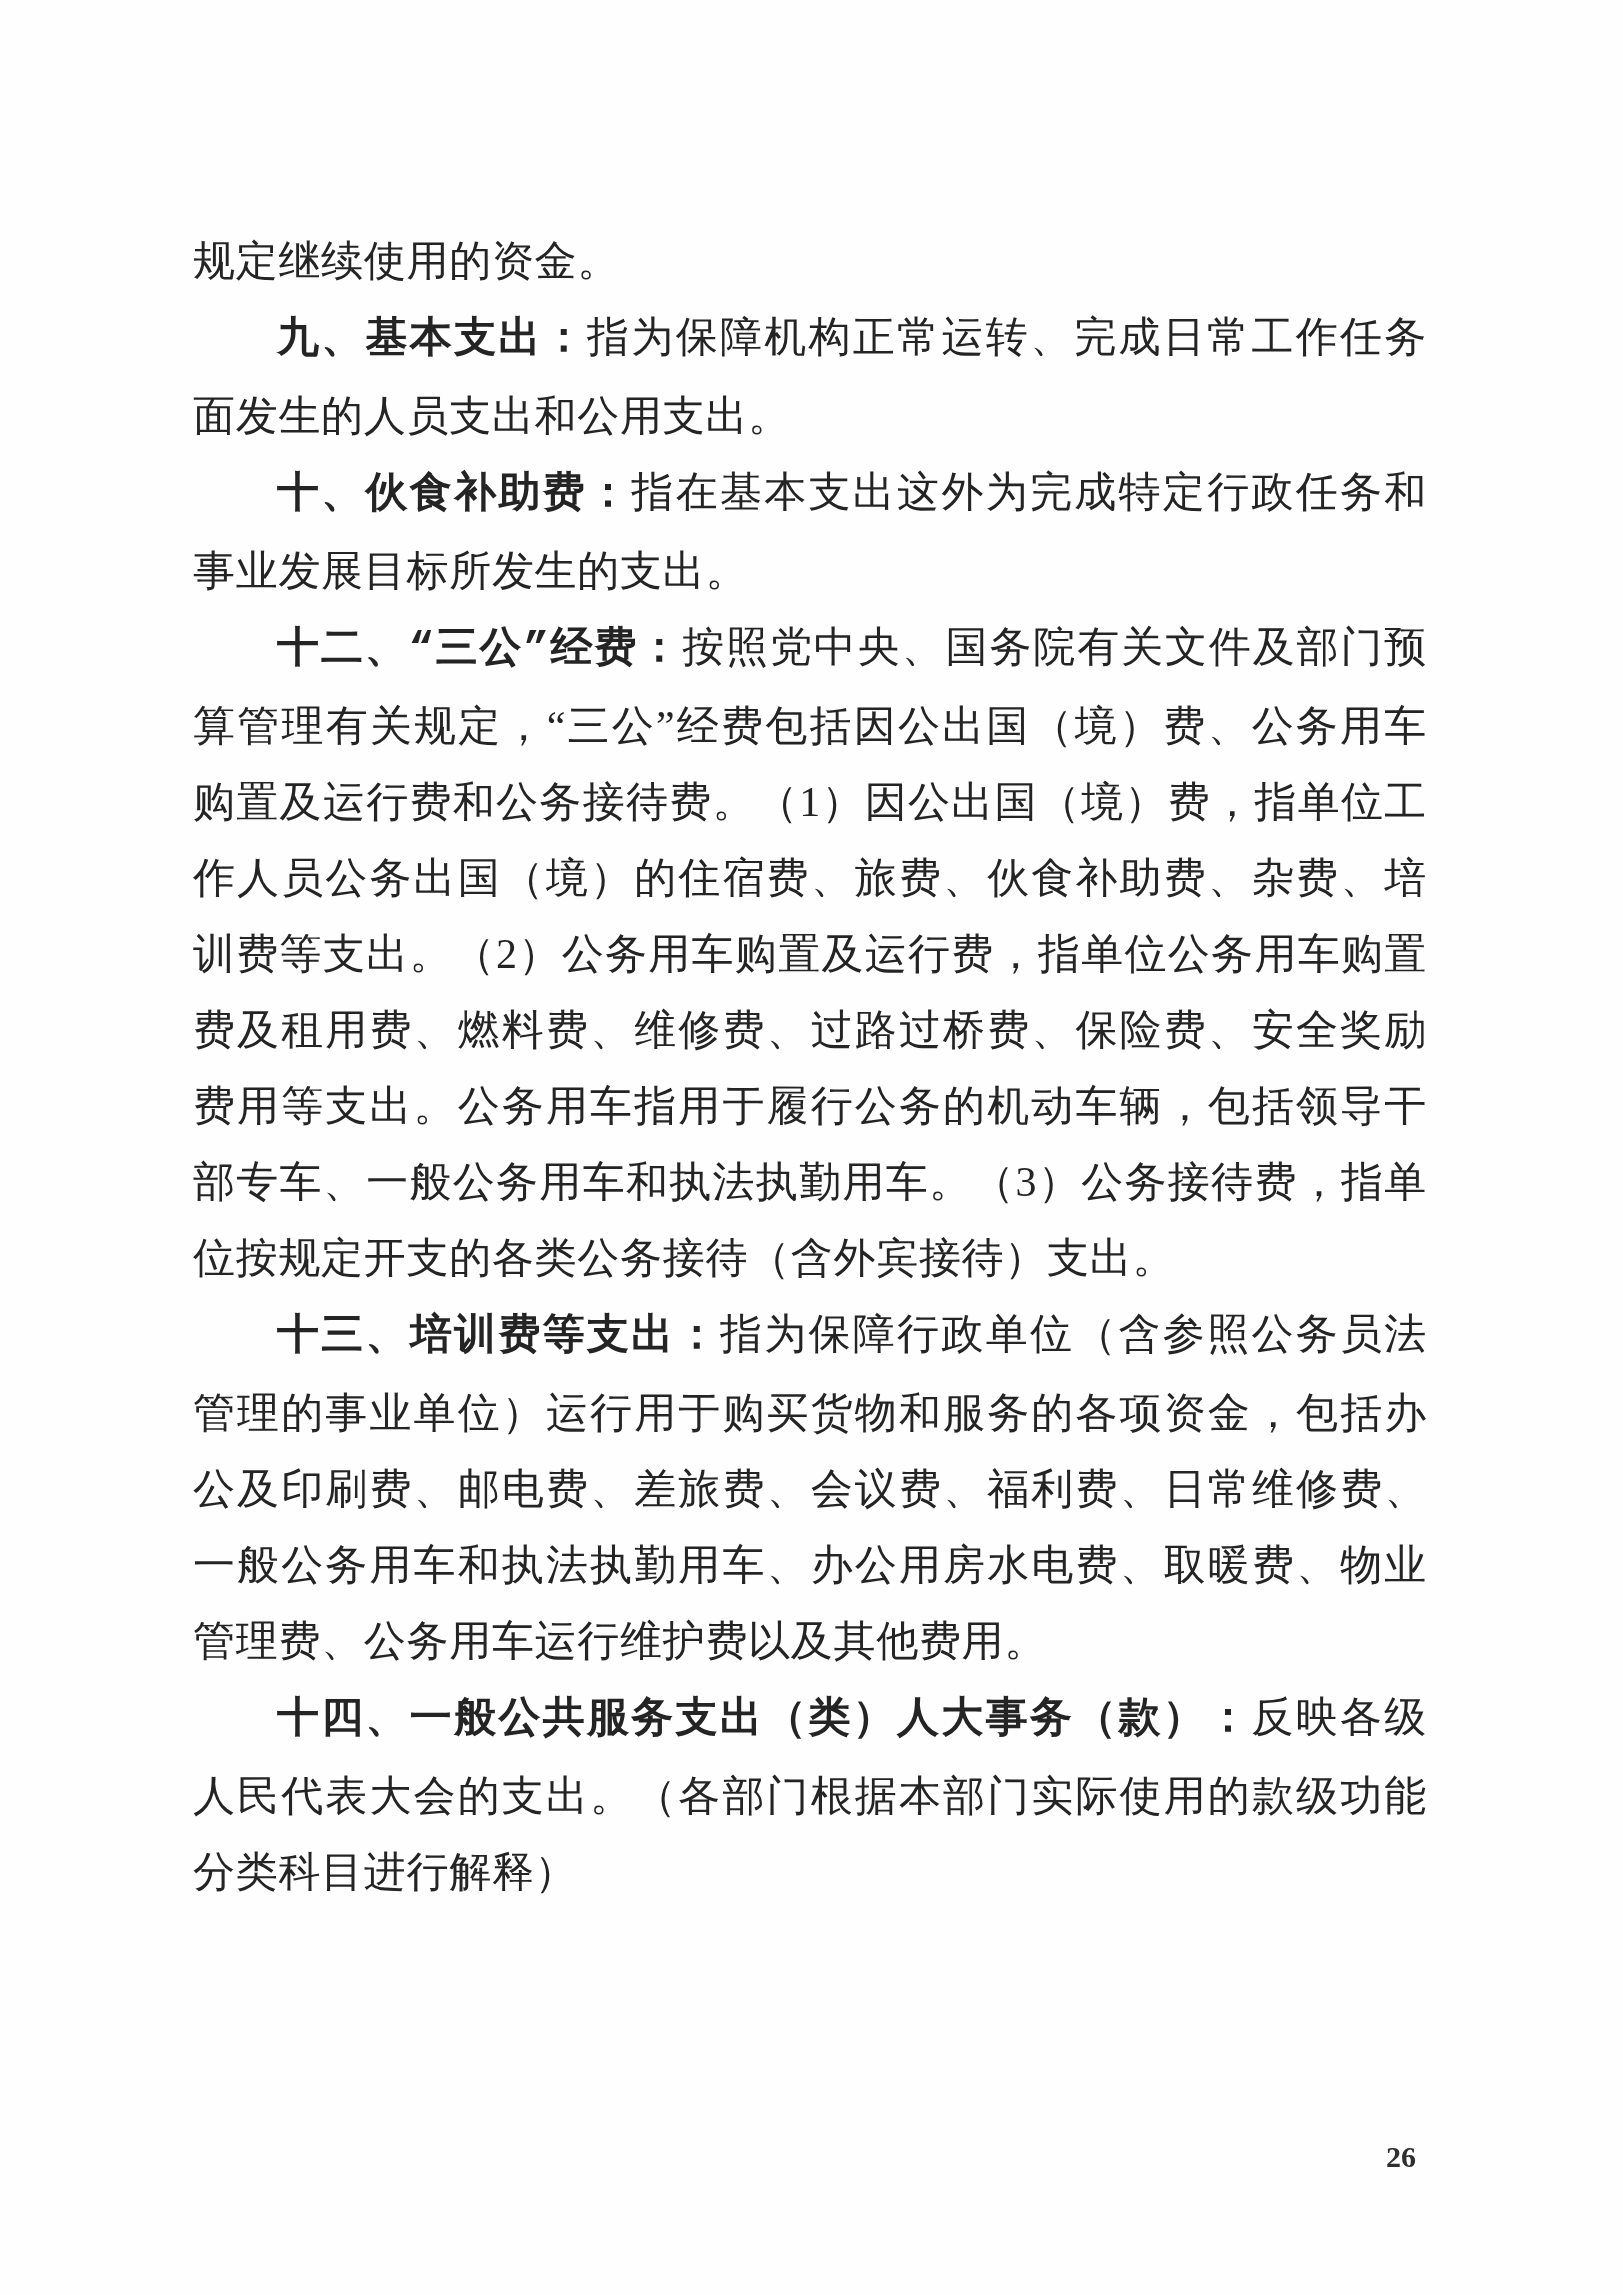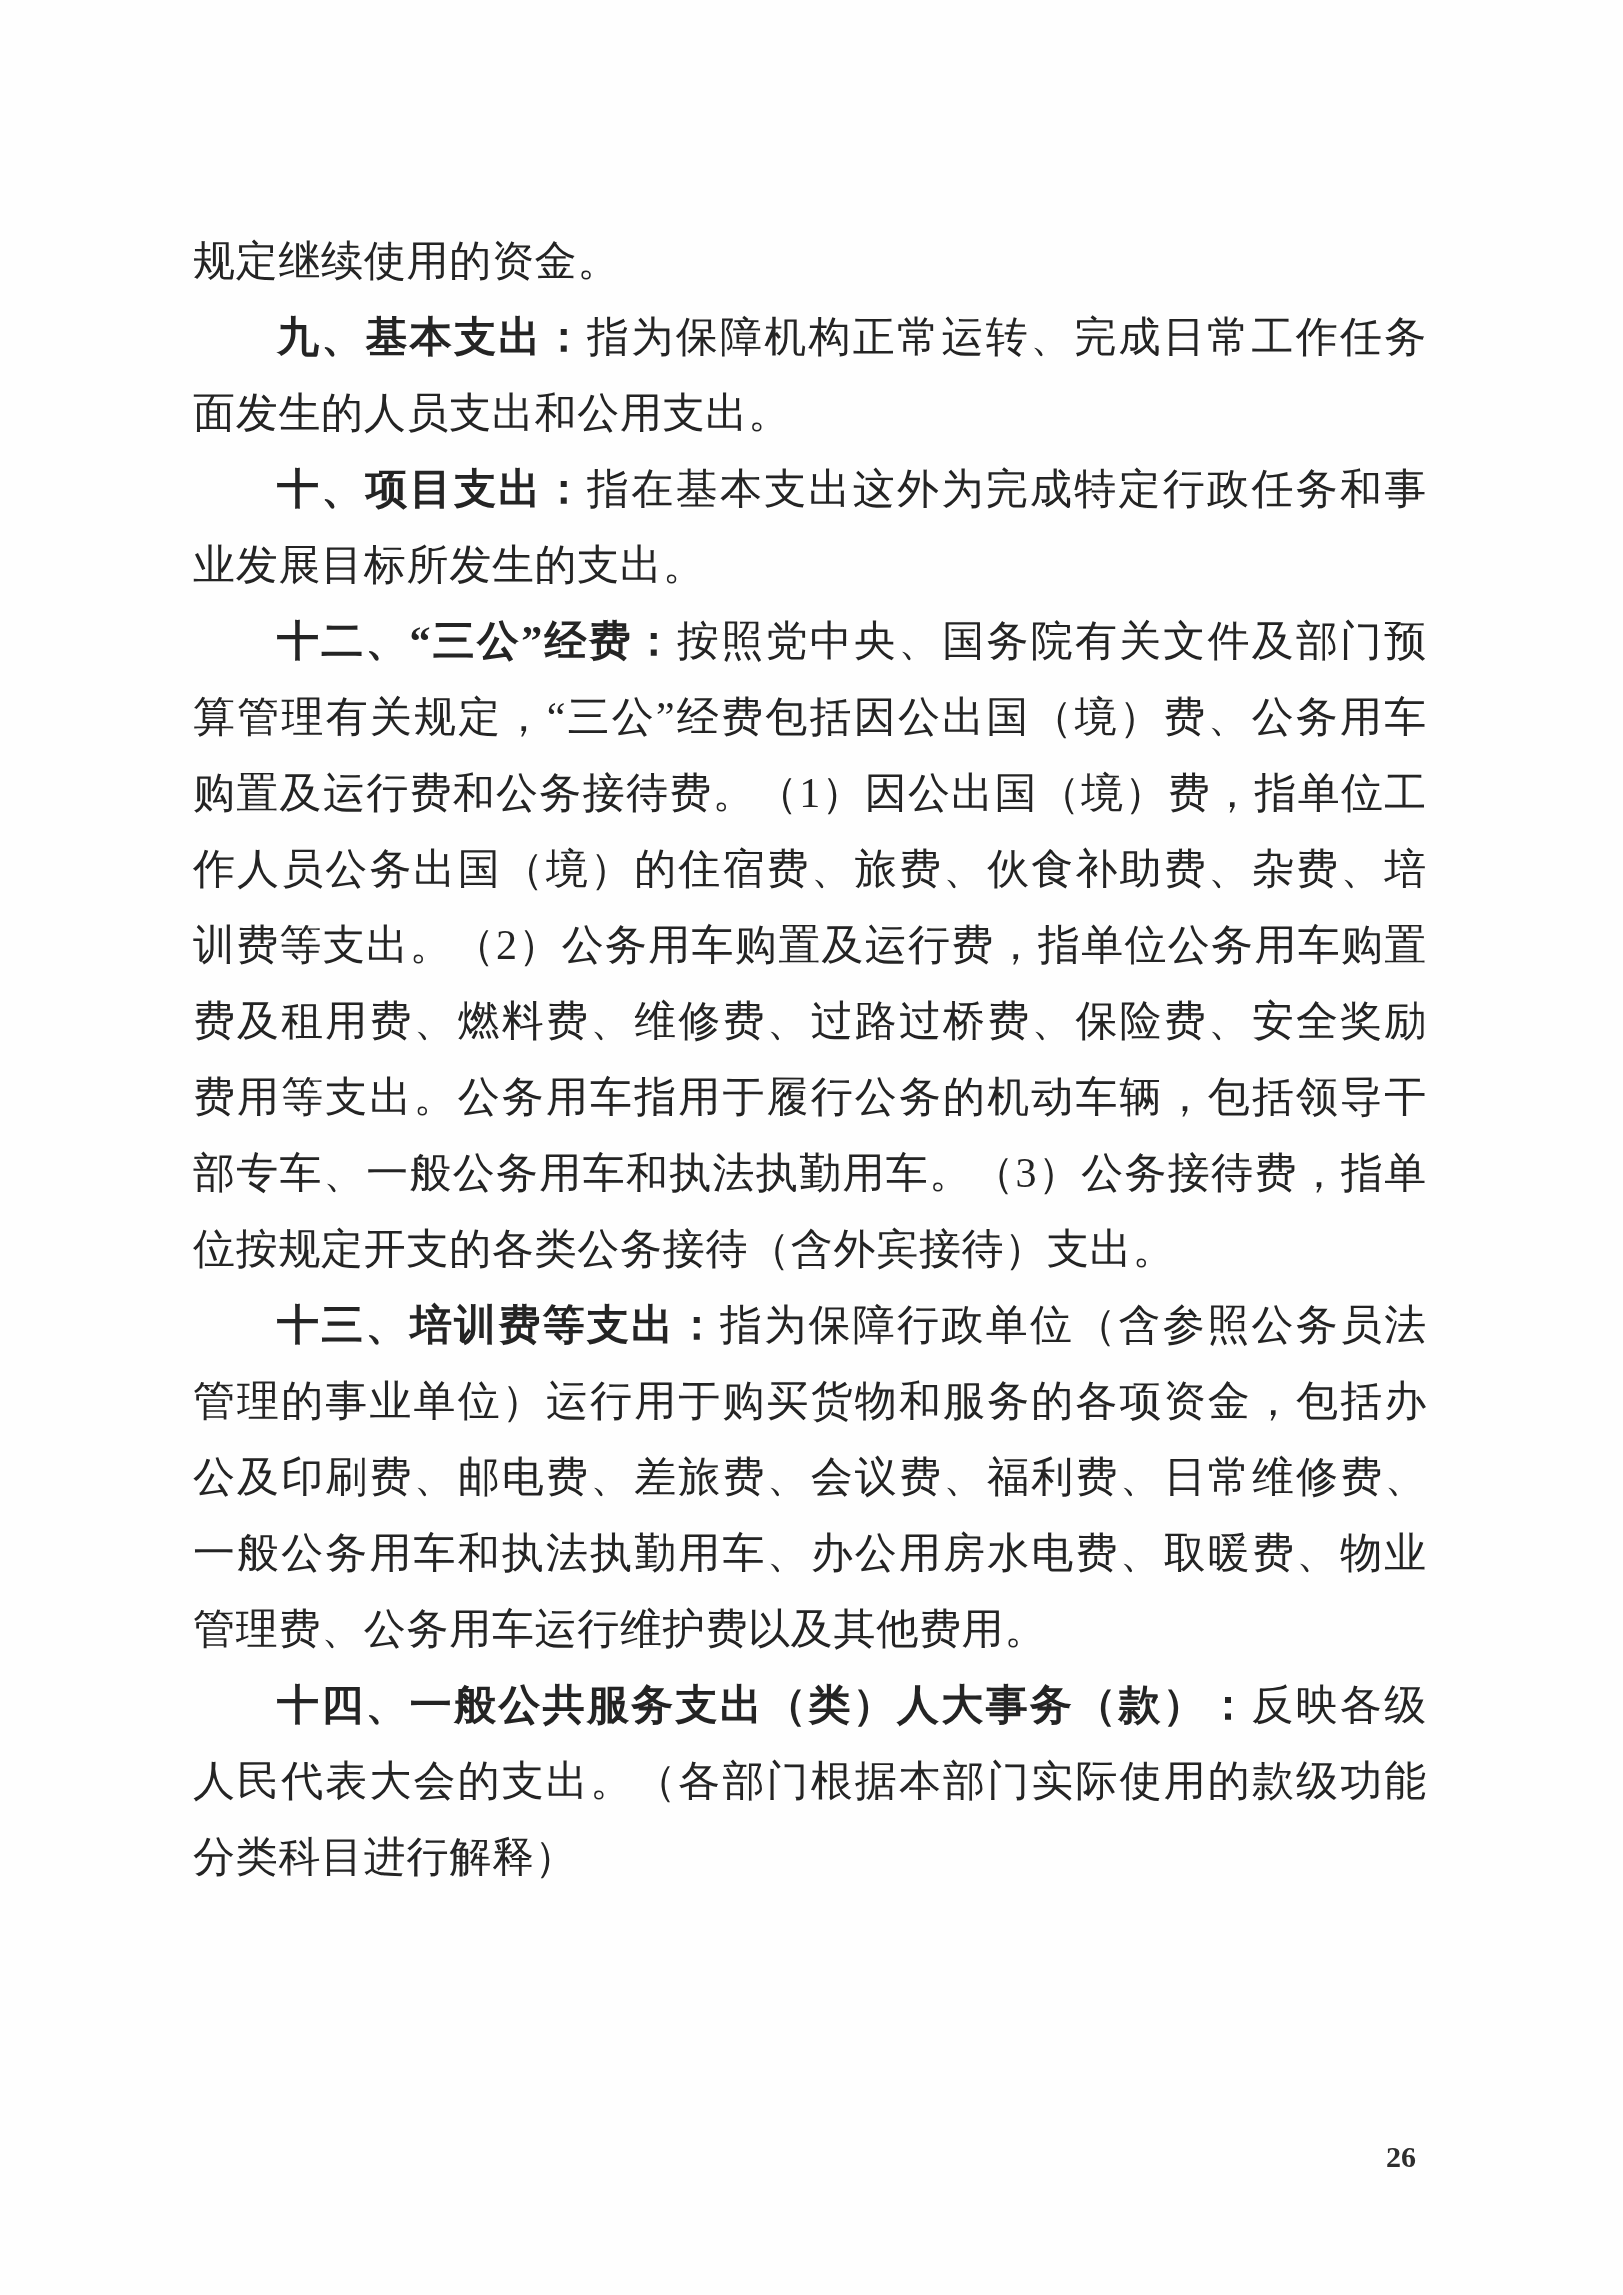--- a/index.html
+++ b/index.html
@@ -29,39 +29,40 @@
   .para {
     margin: 0;
     padding: 0;
     text-indent: 2em;
   }
   .para.no-indent {
     text-indent: 0;
   }
   .term {
     font-weight: 700;
+    font-family: Liberation Mono, monospace;
   }
   .page-number {
     position: absolute;
     left: 1386px;
     top: 2142px;
     font-size: 30px;
     line-height: 1;
     color: #2e2e2e;
     font-family: "Liberation Serif", "DejaVu Serif", serif;
     font-weight: bold;
   }
 </style>
 </head>
 <body>
 
 <div class="page">
   <div class="text-block">
       <p class="para no-indent"><span>规定继续使用的资金。</span></p>
       <p class="para"><b class="term">九、基本支出：</b><span>指为保障机构正常运转、完成日常工作任务面发生的人员支出和公用支出。</span></p>
-      <p class="para"><b class="term">十、项目支出：</b><span>指在基本支出这外为完成特定行政任务和事业发展目标所发生的支出。</span></p>
+      <p class="para"><b class="term">十、伙食补助费：</b><span>指在基本支出这外为完成特定行政任务和事业发展目标所发生的支出。</span></p>
       <p class="para"><b class="term">十二、“三公”经费：</b><span>按照党中央、国务院有关文件及部门预算管理有关规定，“三公”经费包括因公出国（境）费、公务用车购置及运行费和公务接待费。（1）因公出国（境）费，指单位工作人员公务出国（境）的住宿费、旅费、伙食补助费、杂费、培训费等支出。（2）公务用车购置及运行费，指单位公务用车购置费及租用费、燃料费、维修费、过路过桥费、保险费、安全奖励费用等支出。公务用车指用于履行公务的机动车辆，包括领导干部专车、一般公务用车和执法执勤用车。（3）公务接待费，指单位按规定开支的各类公务接待（含外宾接待）支出。</span></p>
       <p class="para"><b class="term">十三、培训费等支出：</b><span>指为保障行政单位（含参照公务员法管理的事业单位）运行用于购买货物和服务的各项资金，包括办公及印刷费、邮电费、差旅费、会议费、福利费、日常维修费、一般公务用车和执法执勤用车、办公用房水电费、取暖费、物业管理费、公务用车运行维护费以及其他费用。</span></p>
       <p class="para"><b class="term">十四、一般公共服务支出（类）人大事务（款）：</b><span>反映各级人民代表大会的支出。（各部门根据本部门实际使用的款级功能分类科目进行解释）</span></p>
     </div>
   <div class="page-number">26</div>
 </div>
 
 
 </body></html>

